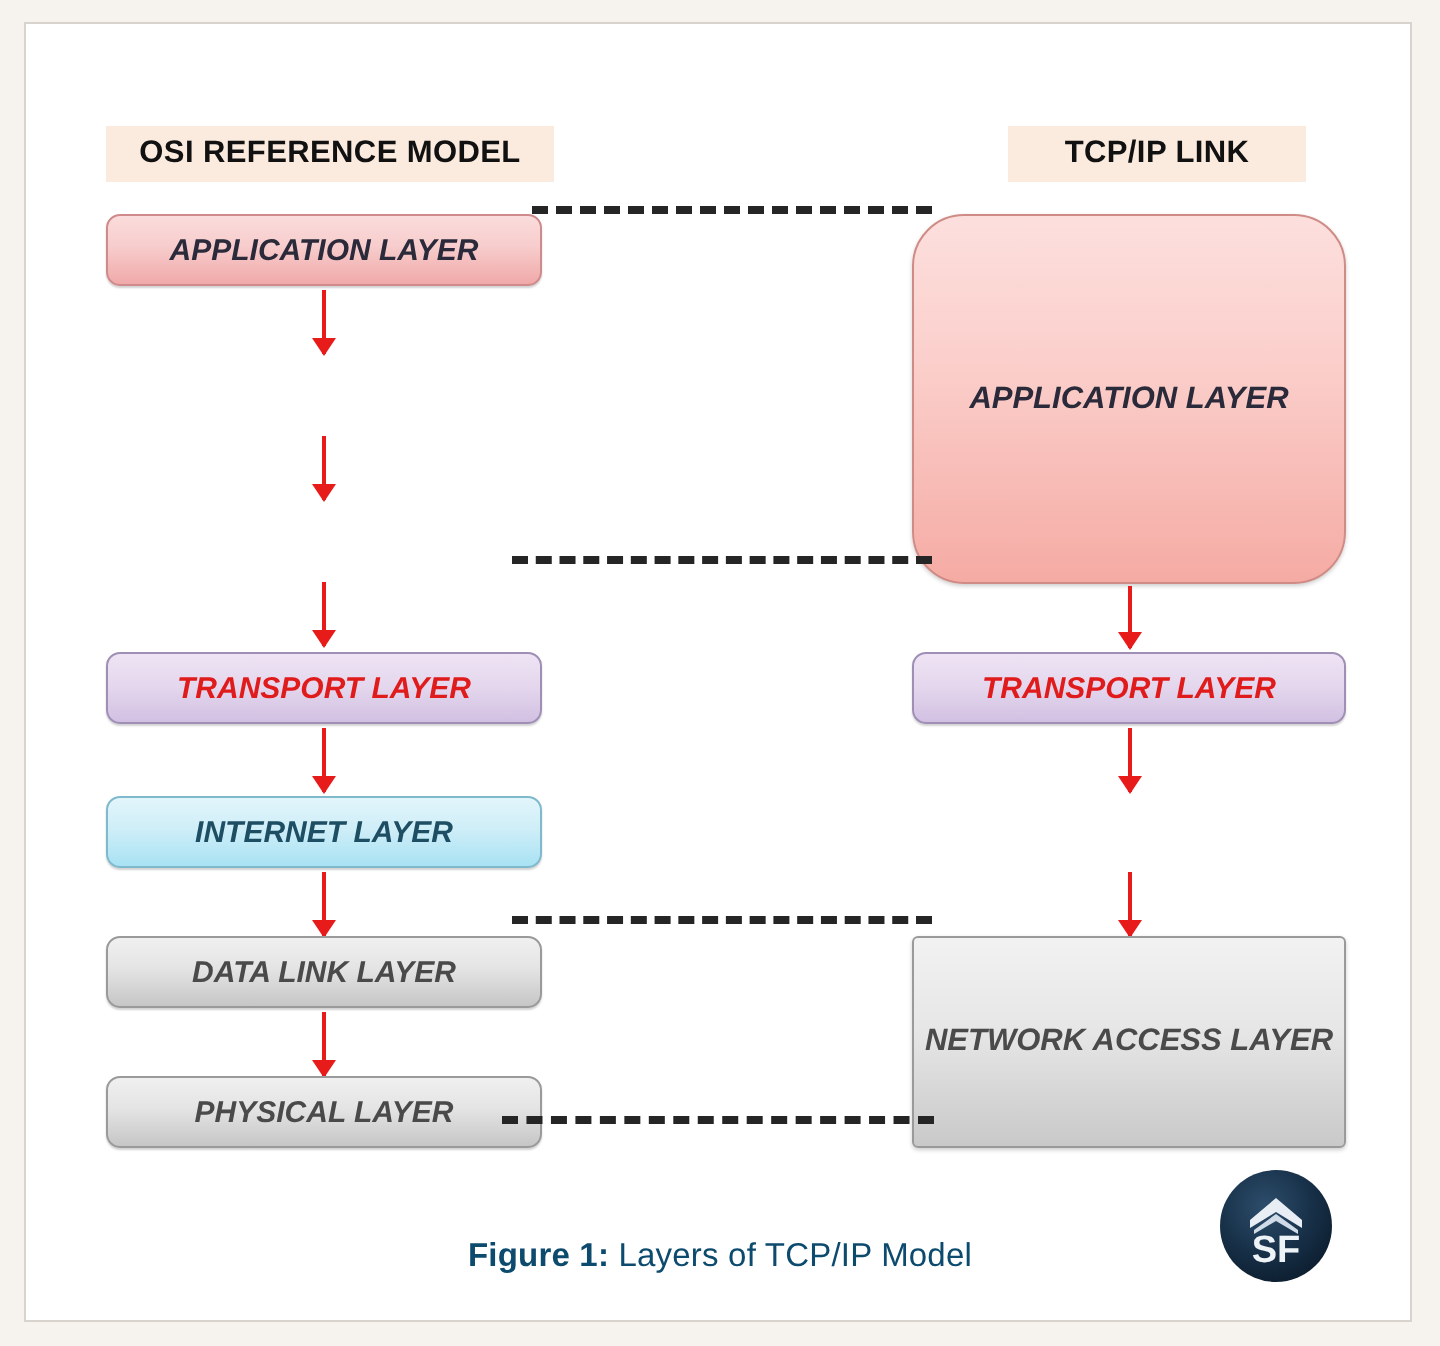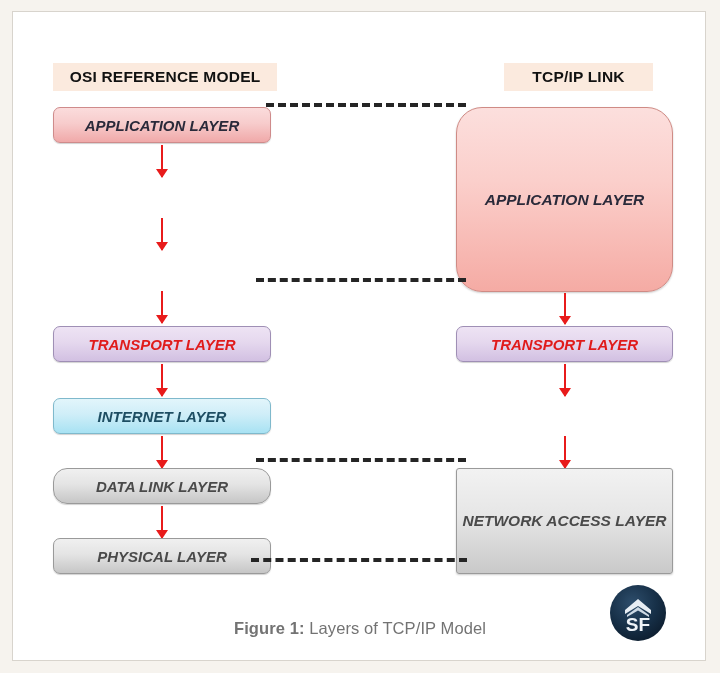--- a/index.html
+++ b/index.html
@@ -92,21 +92,21 @@
     border-top:9px solid #e81b1b;
   }
 
   .dash{
     position:absolute;height:0;
     border-top:4px dashed #252525;
   }
 
   #caption{
     position:absolute;left:0;top:607px;width:694px;
-    text-align:center;font-size:16.5px;color:#737373;
+    text-align:center;font-size:16.5px;color:#0c4a6e;
     letter-spacing:.1px;
   }
   #caption .b{font-weight:bold;}
   #caption .r{font-weight:normal;}
 
   #logo{
     position:absolute;left:596px;top:572px;width:58px;height:58px;
   }
 </style>
 </head>
@@ -144,21 +144,21 @@
       <span class="head"></span>
   </div>
 
   <div class="box cyan" style="left:40px;top:386px;width:218px;height:36px;font-size:15px;">INTERNET LAYER</div>
 
   <div class="arrow" style="left:142px;top:424px;height:32px;">
     <span class="shaft"></span>
       <span class="head"></span>
   </div>
 
-  <div class="box gray" style="left:40px;top:456px;width:218px;height:36px;font-size:15px;border-radius:14px;">DATA LINK LAYER</div>
+  <div class="box gray" style="left:40px;top:456px;width:218px;height:36px;font-size:15px;">DATA LINK LAYER</div>
 
   <div class="arrow" style="left:142px;top:494px;height:32px;">
     <span class="shaft"></span>
       <span class="head"></span>
   </div>
 
   <div class="box gray" style="left:40px;top:526px;width:218px;height:36px;font-size:15px;">PHYSICAL LAYER</div>
 
   <div class="box pink-big" style="left:443px;top:95px;width:217px;height:185px;font-size:15.5px;">APPLICATION LAYER</div>
 

